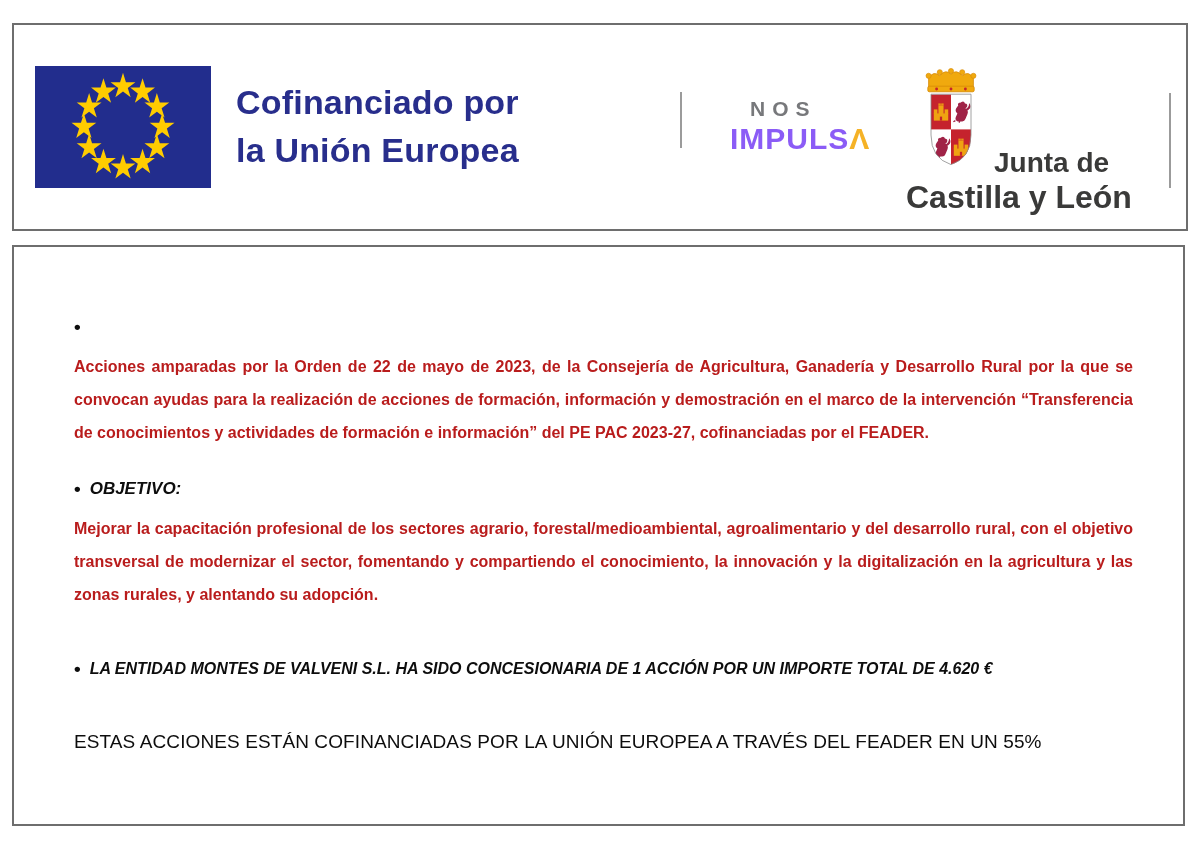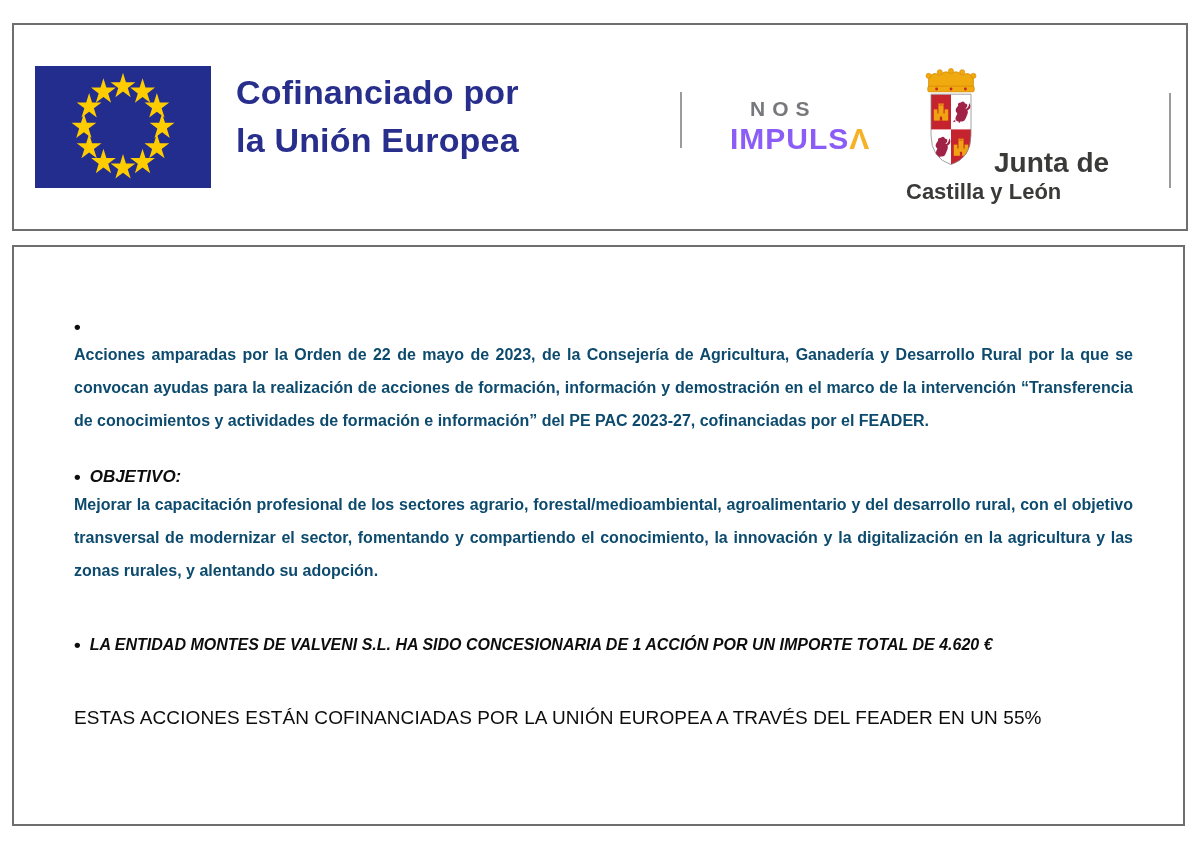--- a/index.html
+++ b/index.html
@@ -6,55 +6,55 @@
   html,body { width:1200px; height:849px; background:#ffffff; font-family:"Liberation Sans", sans-serif; }
   .page { position:relative; width:1200px; height:849px; background:#fff; overflow:hidden; }
 
   
   .banner-box {
     position:absolute; left:12px; top:23px; width:1176px; height:208px;
     background:#fff; border:2px solid #6e6e6e;
   }
   .eu-flag { position:absolute; left:21px; top:41px; width:176px; height:122px; display:block; }
   .eu-label {
-    position:absolute; left:222px; top:43px;
+    position:absolute; left:222px; top:53px;
     font-size:34px; font-weight:bold; line-height:48px;
     color:#282e8c; letter-spacing:0.2px;
   }
   .v-divider { position:absolute; width:2px; background:#9b9b9b; }
   .divider-mid { left:666px; top:67px; height:56px; }
   .divider-right { left:1155px; top:68px; height:95px; }
 
   .nosimpulsa { position:absolute; left:716px; top:72px; }
   .nos-line { font-size:21px; font-weight:600; letter-spacing:7px; color:#77787b;margin-left:20px; }
   .impulsa-line { font-size:30px; font-weight:800; letter-spacing:1px; margin-top:1px; }
   .impulsa-main { color:#8b5cf6; }
   .impulsa-accent { color:#f5b226; }
 
   .junta { position:absolute; left:884px; top:38px; width:280px; height:160px; }
   .junta-shield { position:absolute; left:12px; top:4px; width:82px; height:104px; }
   .junta-line1 { position:absolute; left:96px; top:84px; font-size:28px; font-weight:bold; color:#3a3a39; }
-  .junta-line2 { position:absolute; left:8px; top:116px; font-size:22px; font-weight:bold; color:#3a3a39; }
+  .junta-line2 { position:absolute; left:8px; top:116px; font-size:32px; font-weight:bold; color:#3a3a39; }
 
   
   .content-box {
     position:absolute; left:12px; top:245px; width:1173px; height:581px;
     background:#fff; border:2px solid #6e6e6e;
     padding:68px 50px 0 60px;
   }
   .section-heading {
     display:flex; align-items:baseline; gap:9px;
     font-size:17px; font-weight:bold; font-style:italic; color:#0d0d0d;
     white-space:nowrap;
   }
   .section-heading .bullet { font-style:normal; font-size:19px; position:relative; top:1px; }
   .heading-entity { font-size:16px; margin-top:46px; }
   .para {
-    margin-top:1px;
-    font-size:16px; font-weight:bold; color:#0c4a6e;
+    margin-top:13px;
+    font-size:16px; font-weight:bold; color:#b91c1c;
     line-height:33px; text-align:justify;
   }
   .h2-gap { margin-top:28px; }
   .footer-line {
     margin-top:52px;
     font-size:19px; font-weight:normal; color:#0d0d0d;
     white-space:nowrap; letter-spacing:0.1px;
   }
 </style>
 </head>

